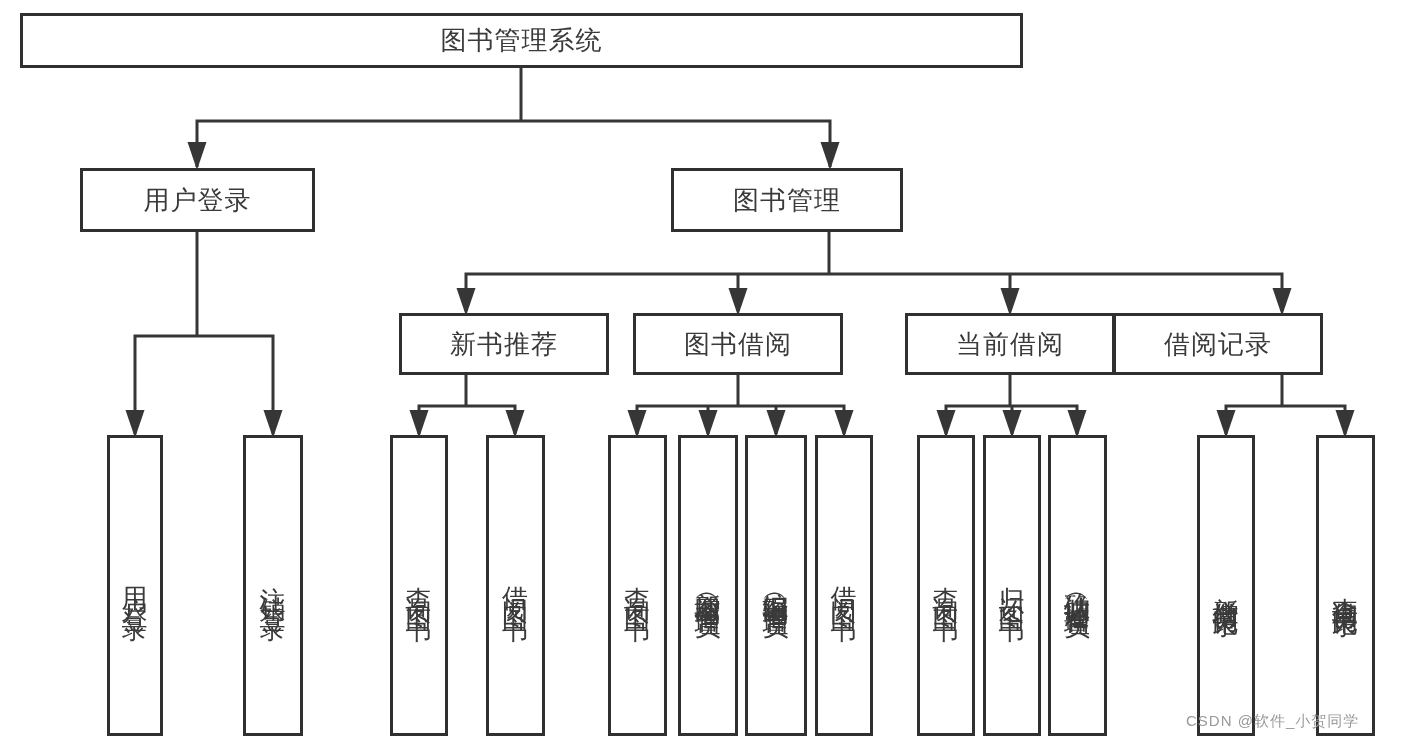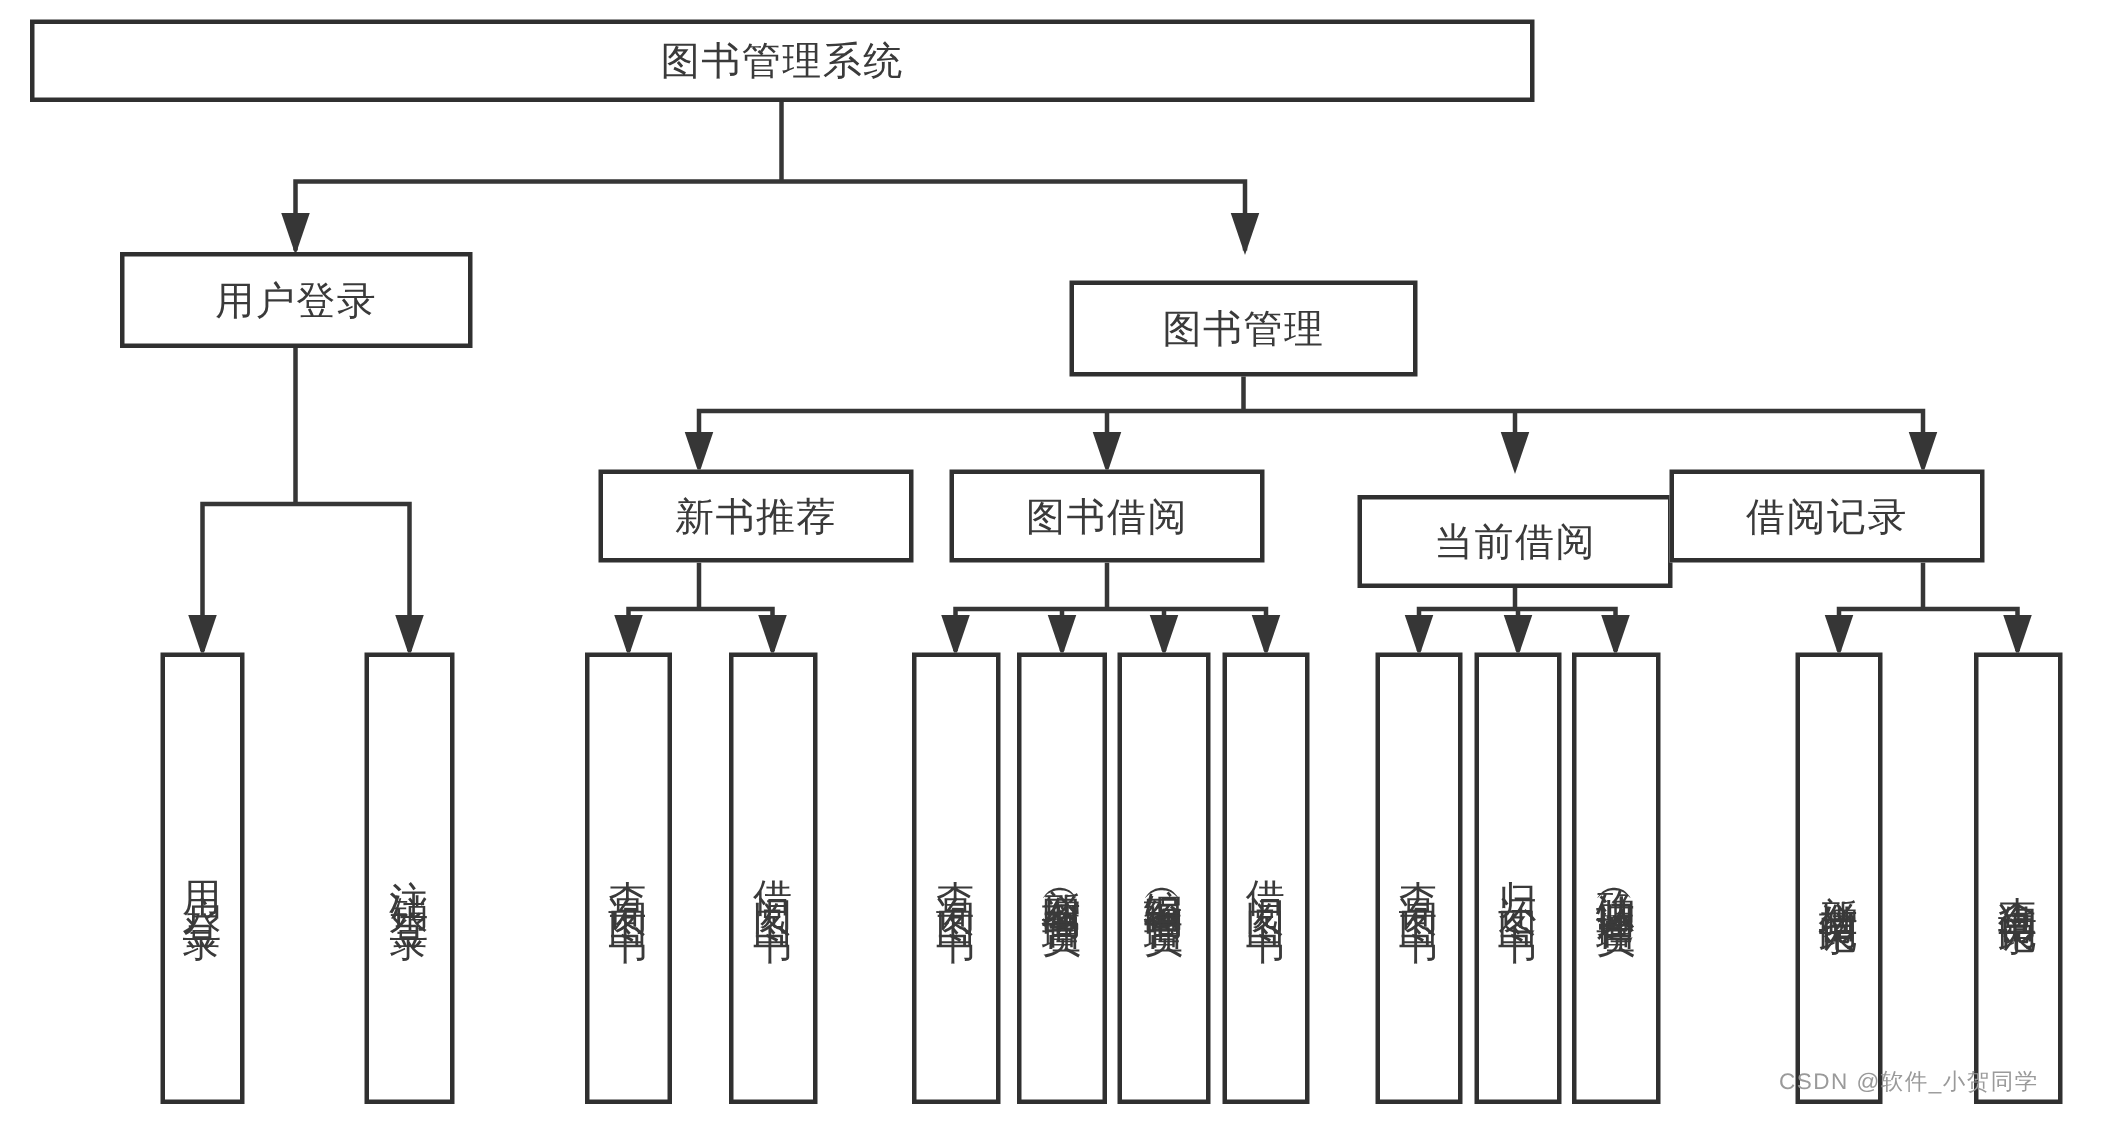--- a/index.html
+++ b/index.html
@@ -88,31 +88,31 @@
     </g>
   </svg>
 
   <div class="box hbox" style="left:20px;top:13px;width:1003px;height:55px;">
     <span>图书管理系统</span>
   </div>
 
   <div class="box hbox" style="left:80px;top:168px;width:235px;height:64px;">
     <span>用户登录</span>
   </div>
-  <div class="box hbox" style="left:713px;top:168px;width:232px;height:64px;margin-top:19px;">
+  <div class="box hbox" style="left:671px;top:168px;width:232px;height:64px;">
     <span>图书管理</span>
   </div>
 
   <div class="box hbox" style="left:361px;top:313px;width:210px;height:62px;margin-left:38px;">
     <span>新书推荐</span>
   </div>
   <div class="box hbox" style="left:633px;top:313px;width:210px;height:62px;">
     <span>图书借阅</span>
   </div>
-  <div class="box hbox" style="left:905px;top:330px;width:210px;height:62px;">
+  <div class="box hbox" style="left:905px;top:313px;width:210px;height:62px;">
     <span>当前借阅</span>
   </div>
   <div class="box hbox" style="left:1113px;top:313px;width:210px;height:62px;">
     <span>借阅记录</span>
   </div>
 
   <div class="box vbox" style="left:107px;top:435px;width:56px;height:301px;">
     <span>用户登录</span>
   </div>
   <div class="box vbox" style="left:243px;top:435px;width:60px;height:301px;">

